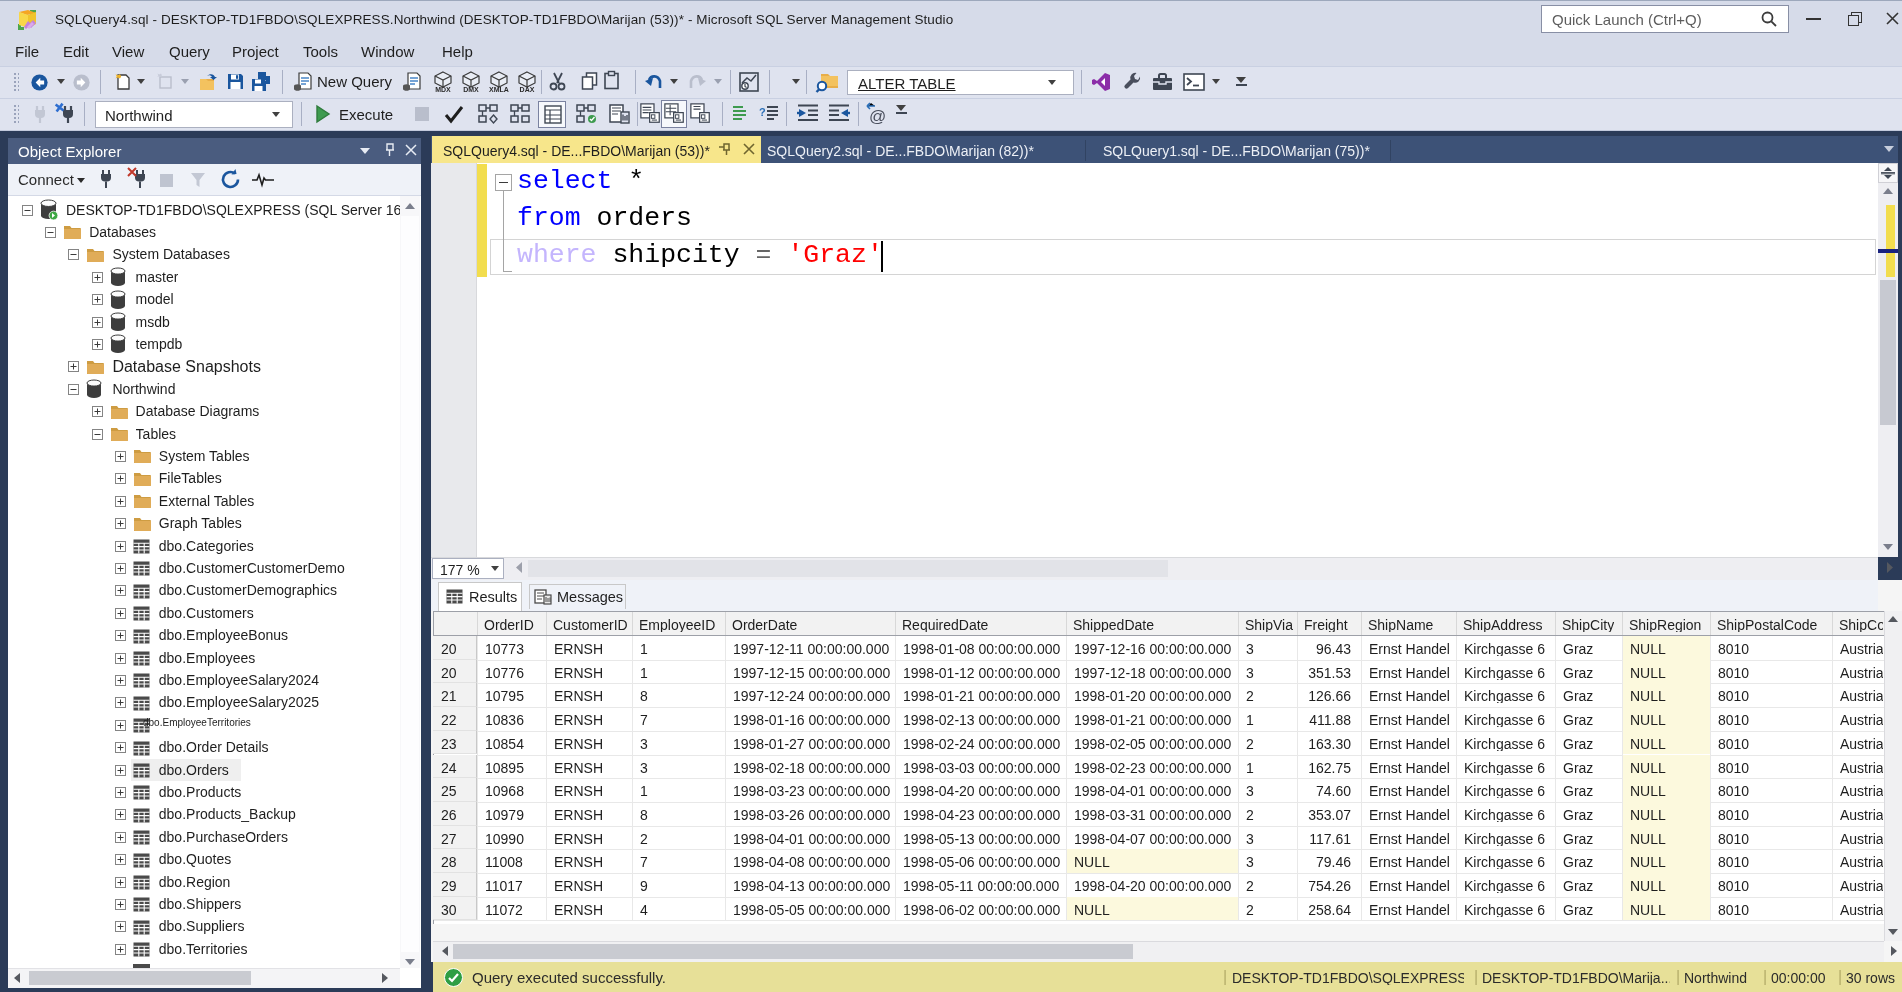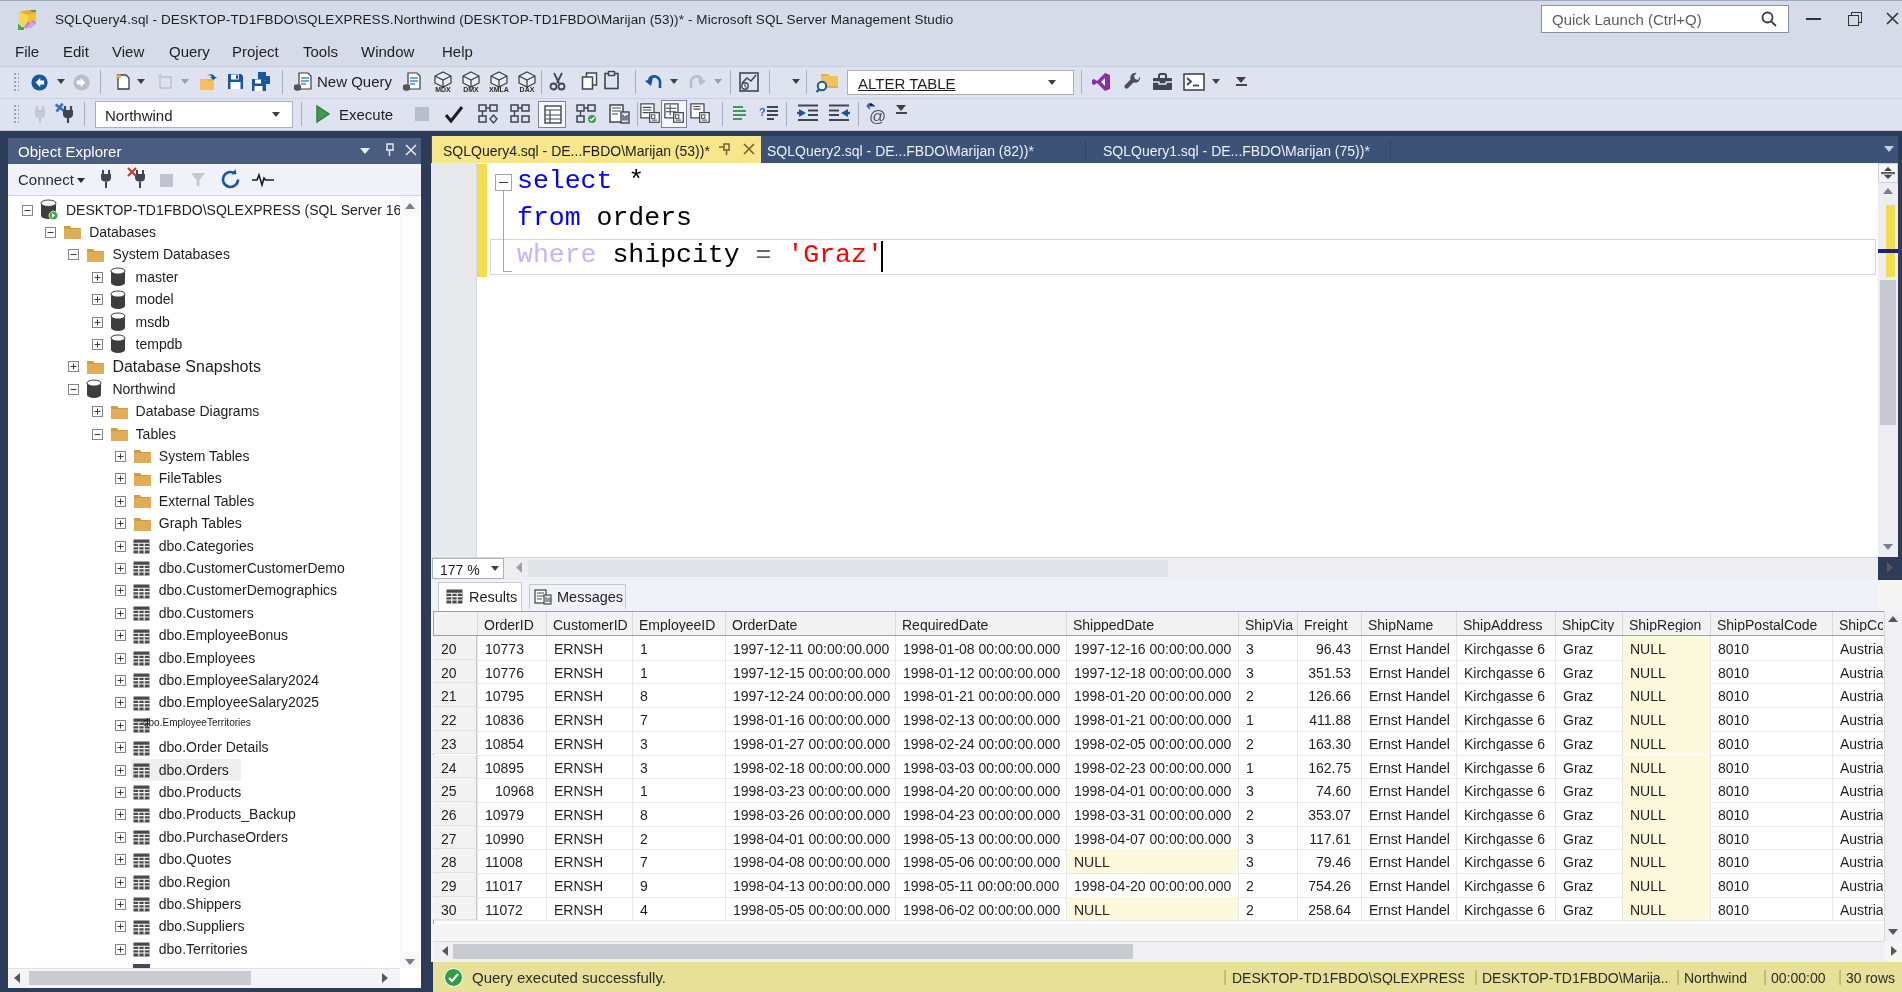--- a/index.html
+++ b/index.html
@@ -893,21 +893,21 @@
 <div class="g" style="left:1369px;top:760.5px;max-width:86px;overflow:hidden">Ernst Handel</div>
 <div class="g" style="left:1464px;top:760.5px;max-width:90px;overflow:hidden">Kirchgasse 6</div>
 <div class="g" style="left:1563px;top:760.5px;max-width:58px;overflow:hidden">Graz</div>
 <div class="" style="left:1623px;top:754.5px;width:87px;height:23.7px;background:#FCF9DD"></div>
 <div class="g" style="left:1630px;top:760.5px;max-width:79px;overflow:hidden">NULL</div>
 <div class="g" style="left:1718px;top:760.5px;max-width:113px;overflow:hidden">8010</div>
 <div class="g" style="left:1840px;top:760.5px;max-width:43px;overflow:hidden">Austria</div>
 <div class="" style="left:434px;top:778.2px;width:1450px;height:1px;background:#E8E8E8"></div>
 <div class="" style="left:433px;top:778.2px;width:44px;height:23.7px;background:#F2F2F2;border-right:1px solid #C8C8C8;border-bottom:1px solid #E2E2E2"></div>
 <div class="g" style="left:441px;top:784.2px;">25</div>
-<div class="g" style="left:495px;top:784.2px;max-width:60px;overflow:hidden">10968</div>
+<div class="g" style="left:485px;top:784.2px;max-width:60px;overflow:hidden">10968</div>
 <div class="g" style="left:554px;top:784.2px;max-width:77px;overflow:hidden">ERNSH</div>
 <div class="g" style="left:640px;top:784.2px;max-width:84px;overflow:hidden">1</div>
 <div class="g" style="left:733px;top:784.2px;max-width:161px;overflow:hidden">1998-03-23 00:00:00.000</div>
 <div class="g" style="left:903px;top:784.2px;max-width:162px;overflow:hidden">1998-04-20 00:00:00.000</div>
 <div class="g" style="left:1074px;top:784.2px;max-width:163px;overflow:hidden">1998-04-01 00:00:00.000</div>
 <div class="g" style="left:1246px;top:784.2px;max-width:50px;overflow:hidden">3</div>
 <div class="g" style="left:1297px;top:784.2px;width:54px;text-align:right">74.60</div>
 <div class="g" style="left:1369px;top:784.2px;max-width:86px;overflow:hidden">Ernst Handel</div>
 <div class="g" style="left:1464px;top:784.2px;max-width:90px;overflow:hidden">Kirchgasse 6</div>
 <div class="g" style="left:1563px;top:784.2px;max-width:58px;overflow:hidden">Graz</div>

